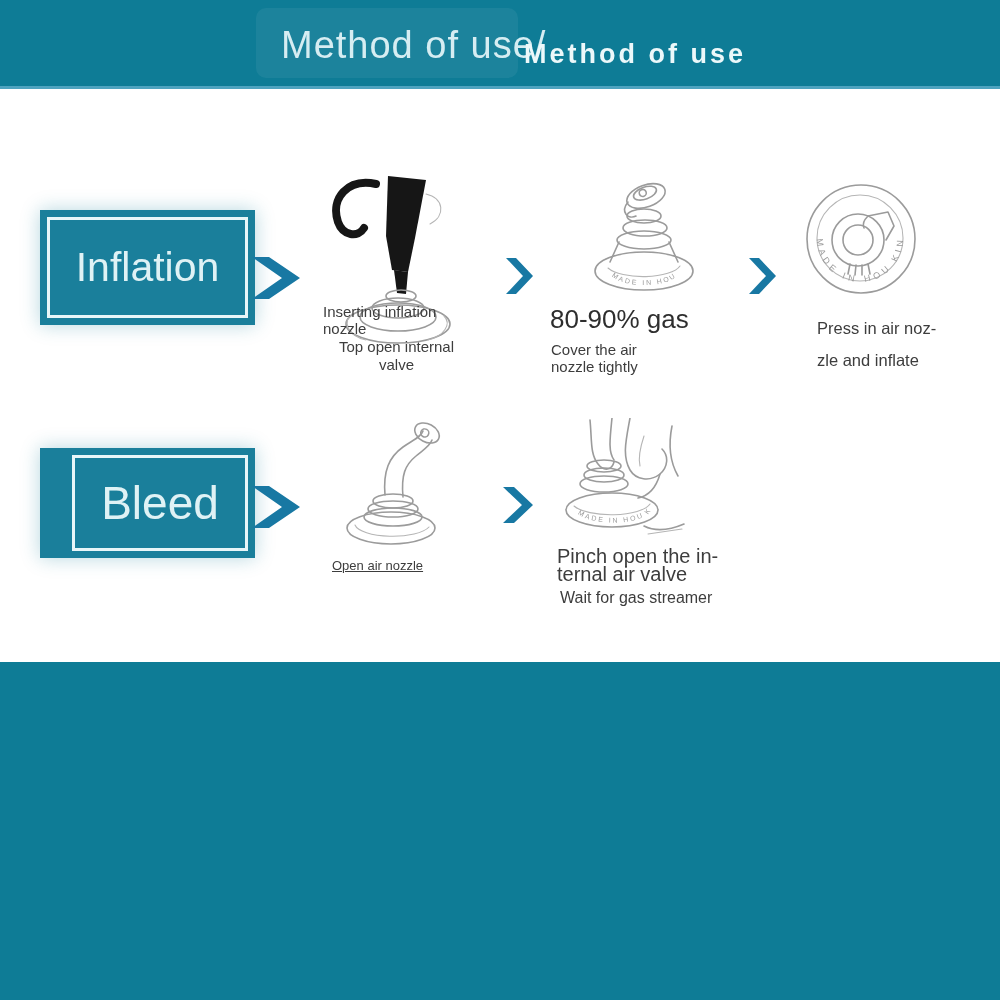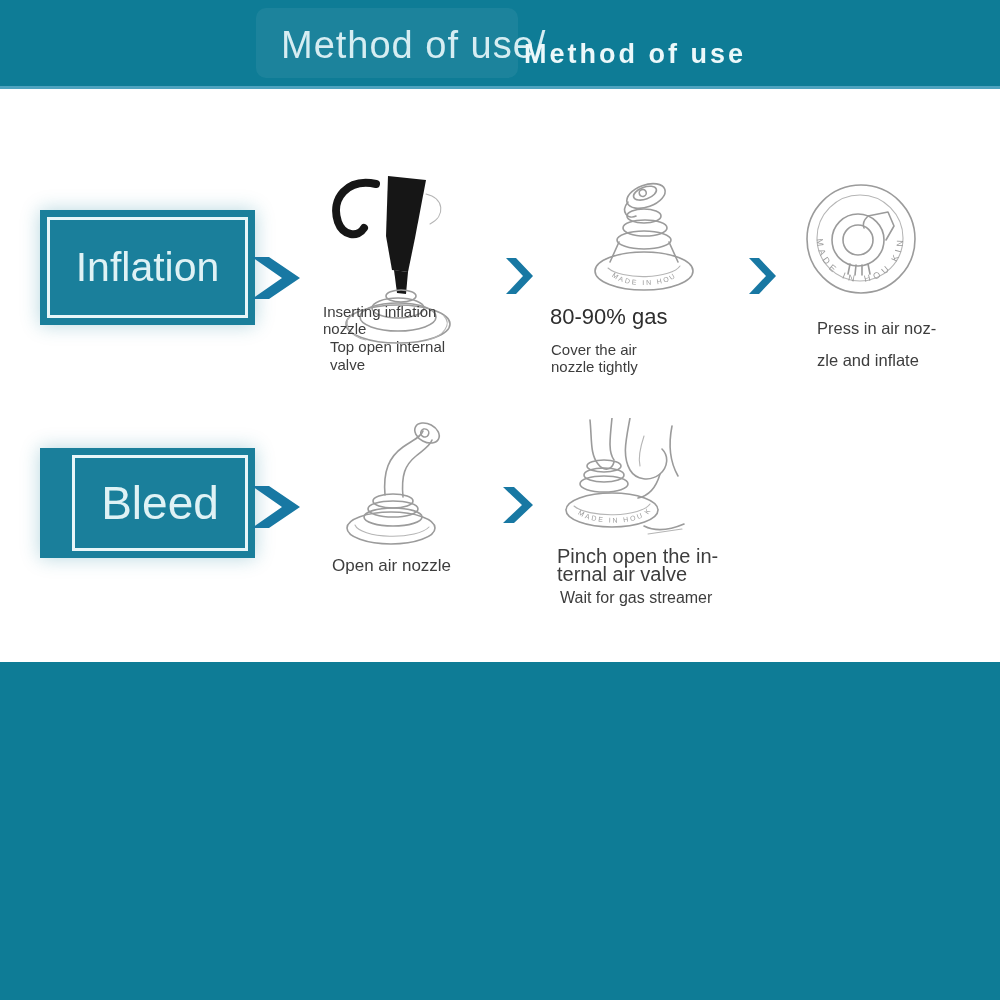--- a/index.html
+++ b/index.html
@@ -45,24 +45,24 @@
   .art{position:absolute;}
   .art path,.art ellipse,.art circle,.art line{
     fill:none;stroke:#9b9b9b;stroke-width:1.6;stroke-linecap:round;stroke-linejoin:round;
   }
   .art .ink{fill:#161616;stroke:none;}
   .art .ink-stroke{stroke:#161616;stroke-width:8;fill:none;}
   .art .thin{stroke:#b5b5b5;stroke-width:1.1;}
   .art text{fill:#9a9a9a;stroke:none;font-family:"Liberation Sans",sans-serif;}
   
   .cap{position:absolute;color:#3d3d3d;font-size:15px;line-height:17px;}
-  .cap .indent{margin-left:7px;margin-top:1px;}
-  .headline{position:absolute;color:#2e2e2e;font-size:22px;white-space:nowrap;}
+  .cap .indent{margin-left:7px;margin-top:1px;text-align:center;}
+  .headline{position:absolute;color:#2e2e2e;font-size:26px;white-space:nowrap;}
   .cap-wide{font-size:16.5px;line-height:32px;white-space:nowrap;}
-  .cap-bleed1{font-size:17px;white-space:nowrap;}
+  .cap-bleed1{font-size:13px;white-space:nowrap;text-decoration:underline;}
   .cap-bleed2{font-size:20px;line-height:17.5px;white-space:nowrap;}
   .cap-wait{position:absolute;color:#3d3d3d;font-size:16px;white-space:nowrap;text-align:center;}
   
   .footer{
     position:absolute;left:0;top:662px;width:1000px;height:338px;background:#0e7c96;
   }
 </style>
 </head>
 <body>
 

